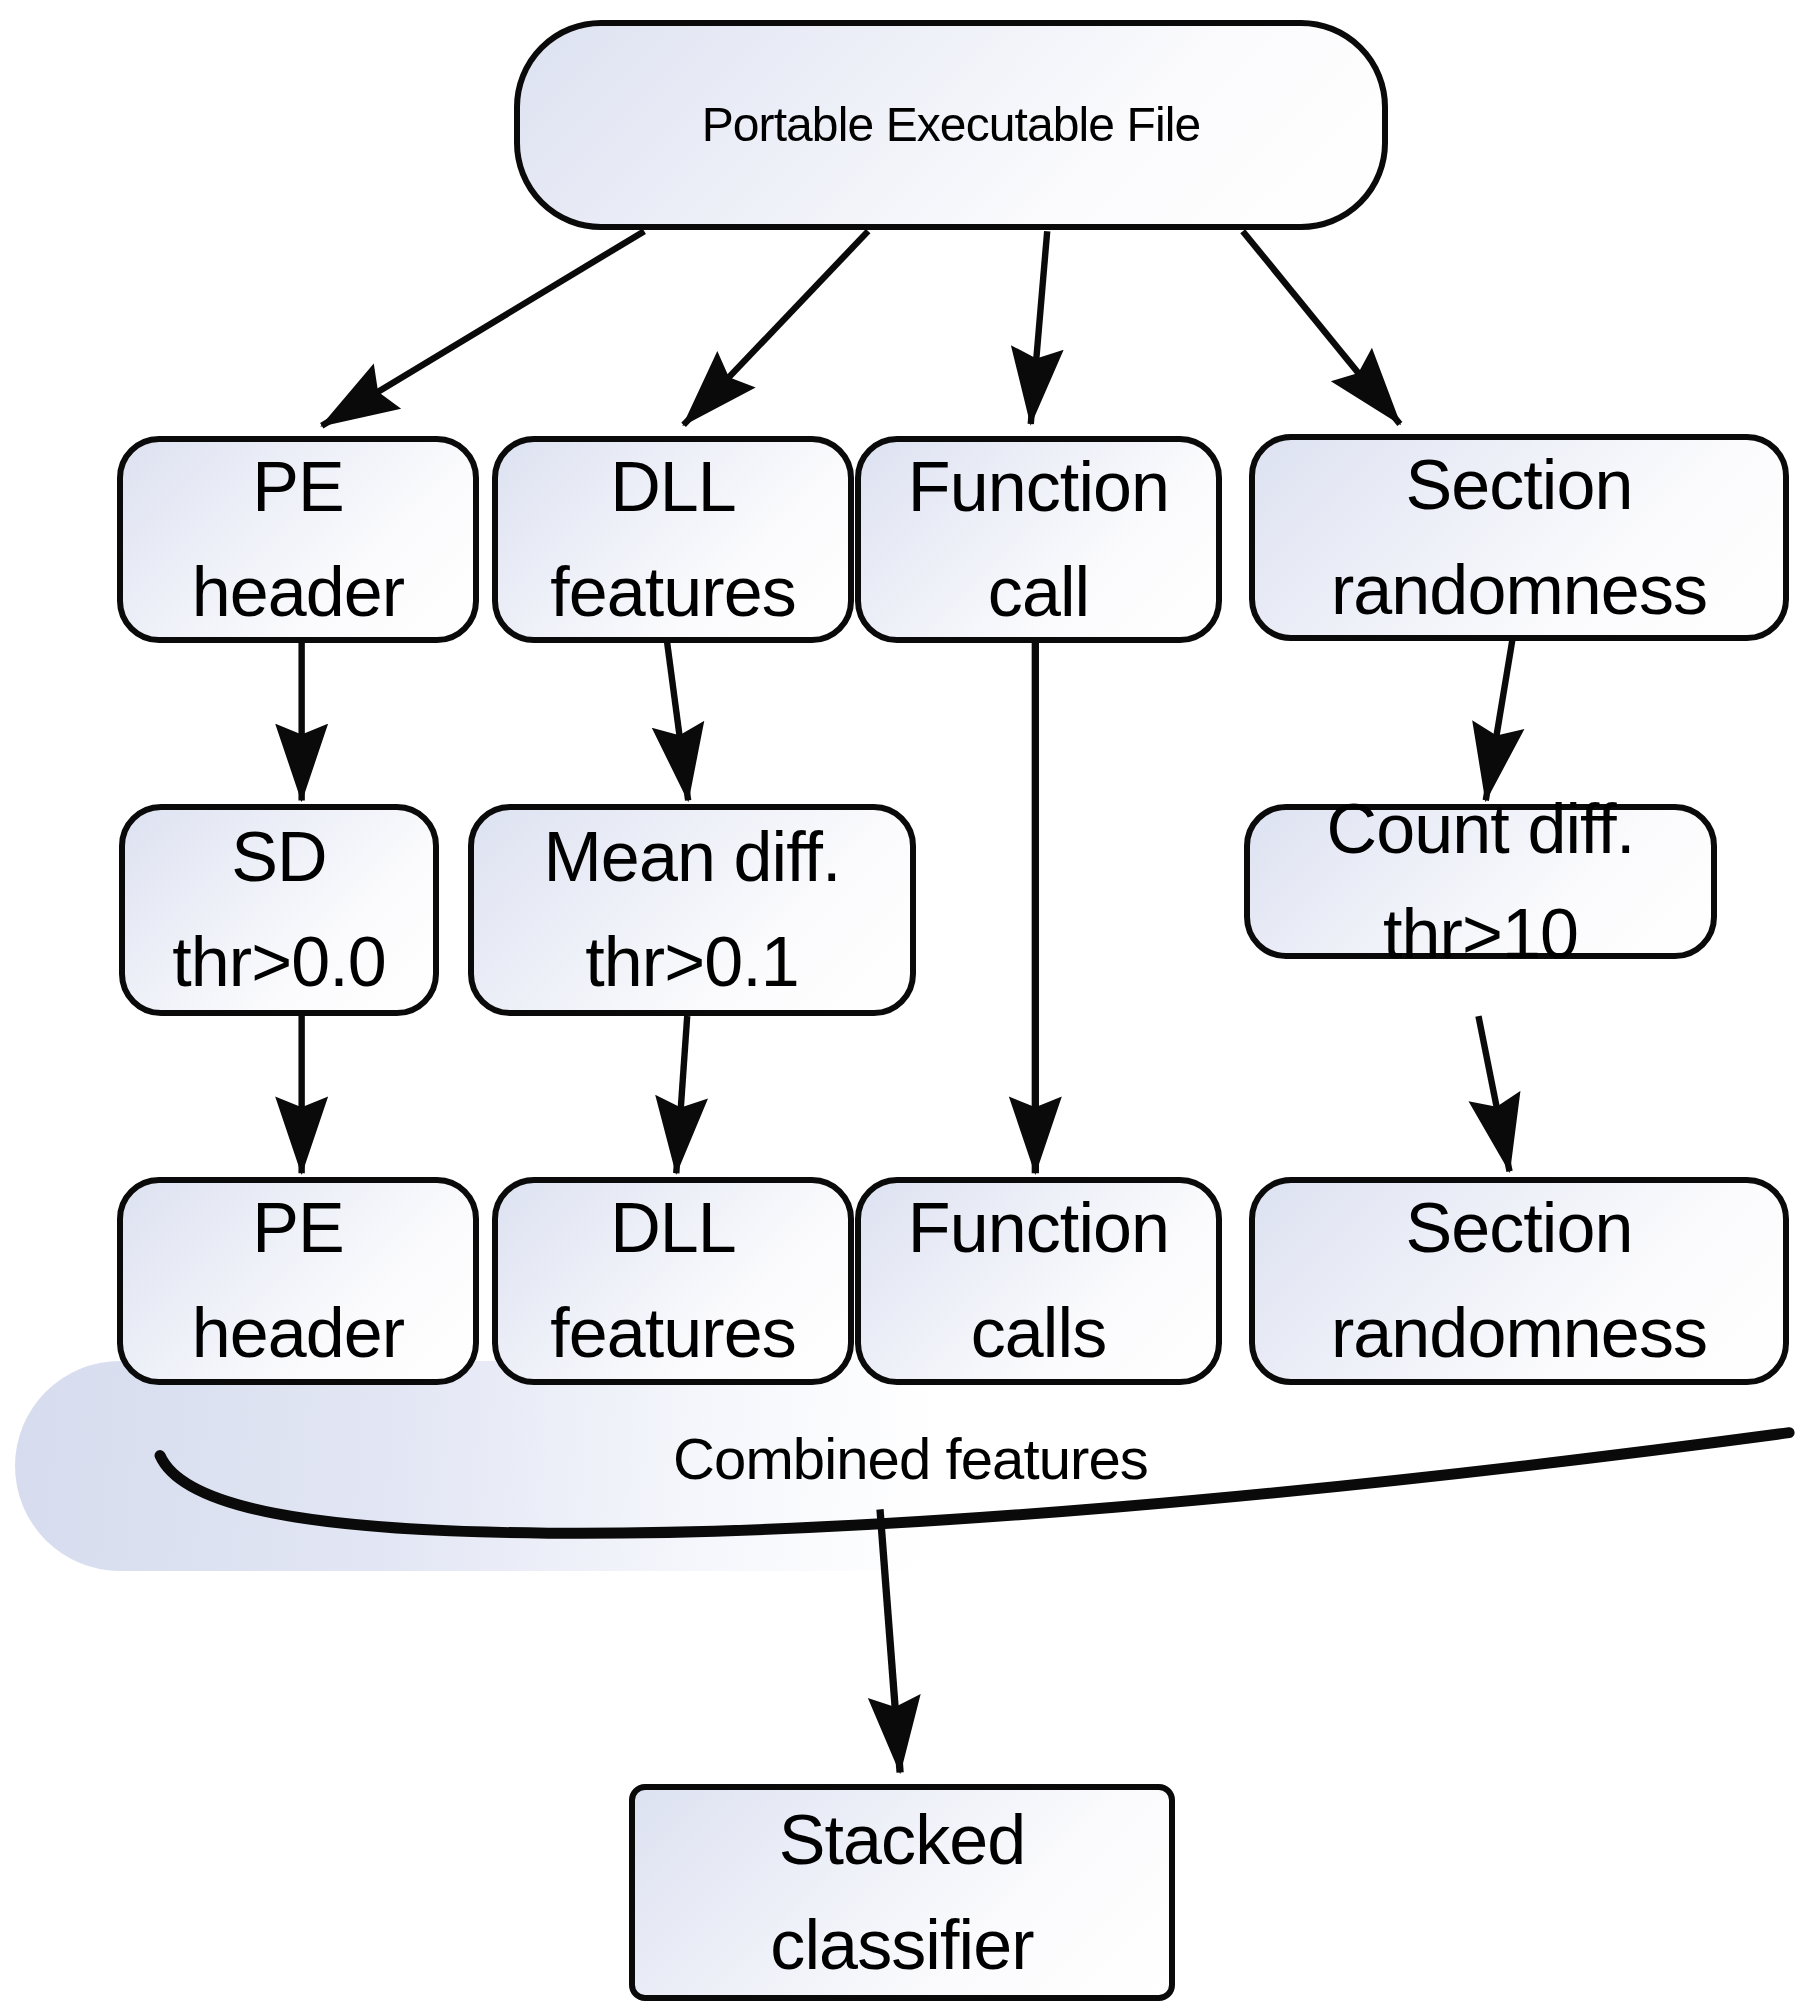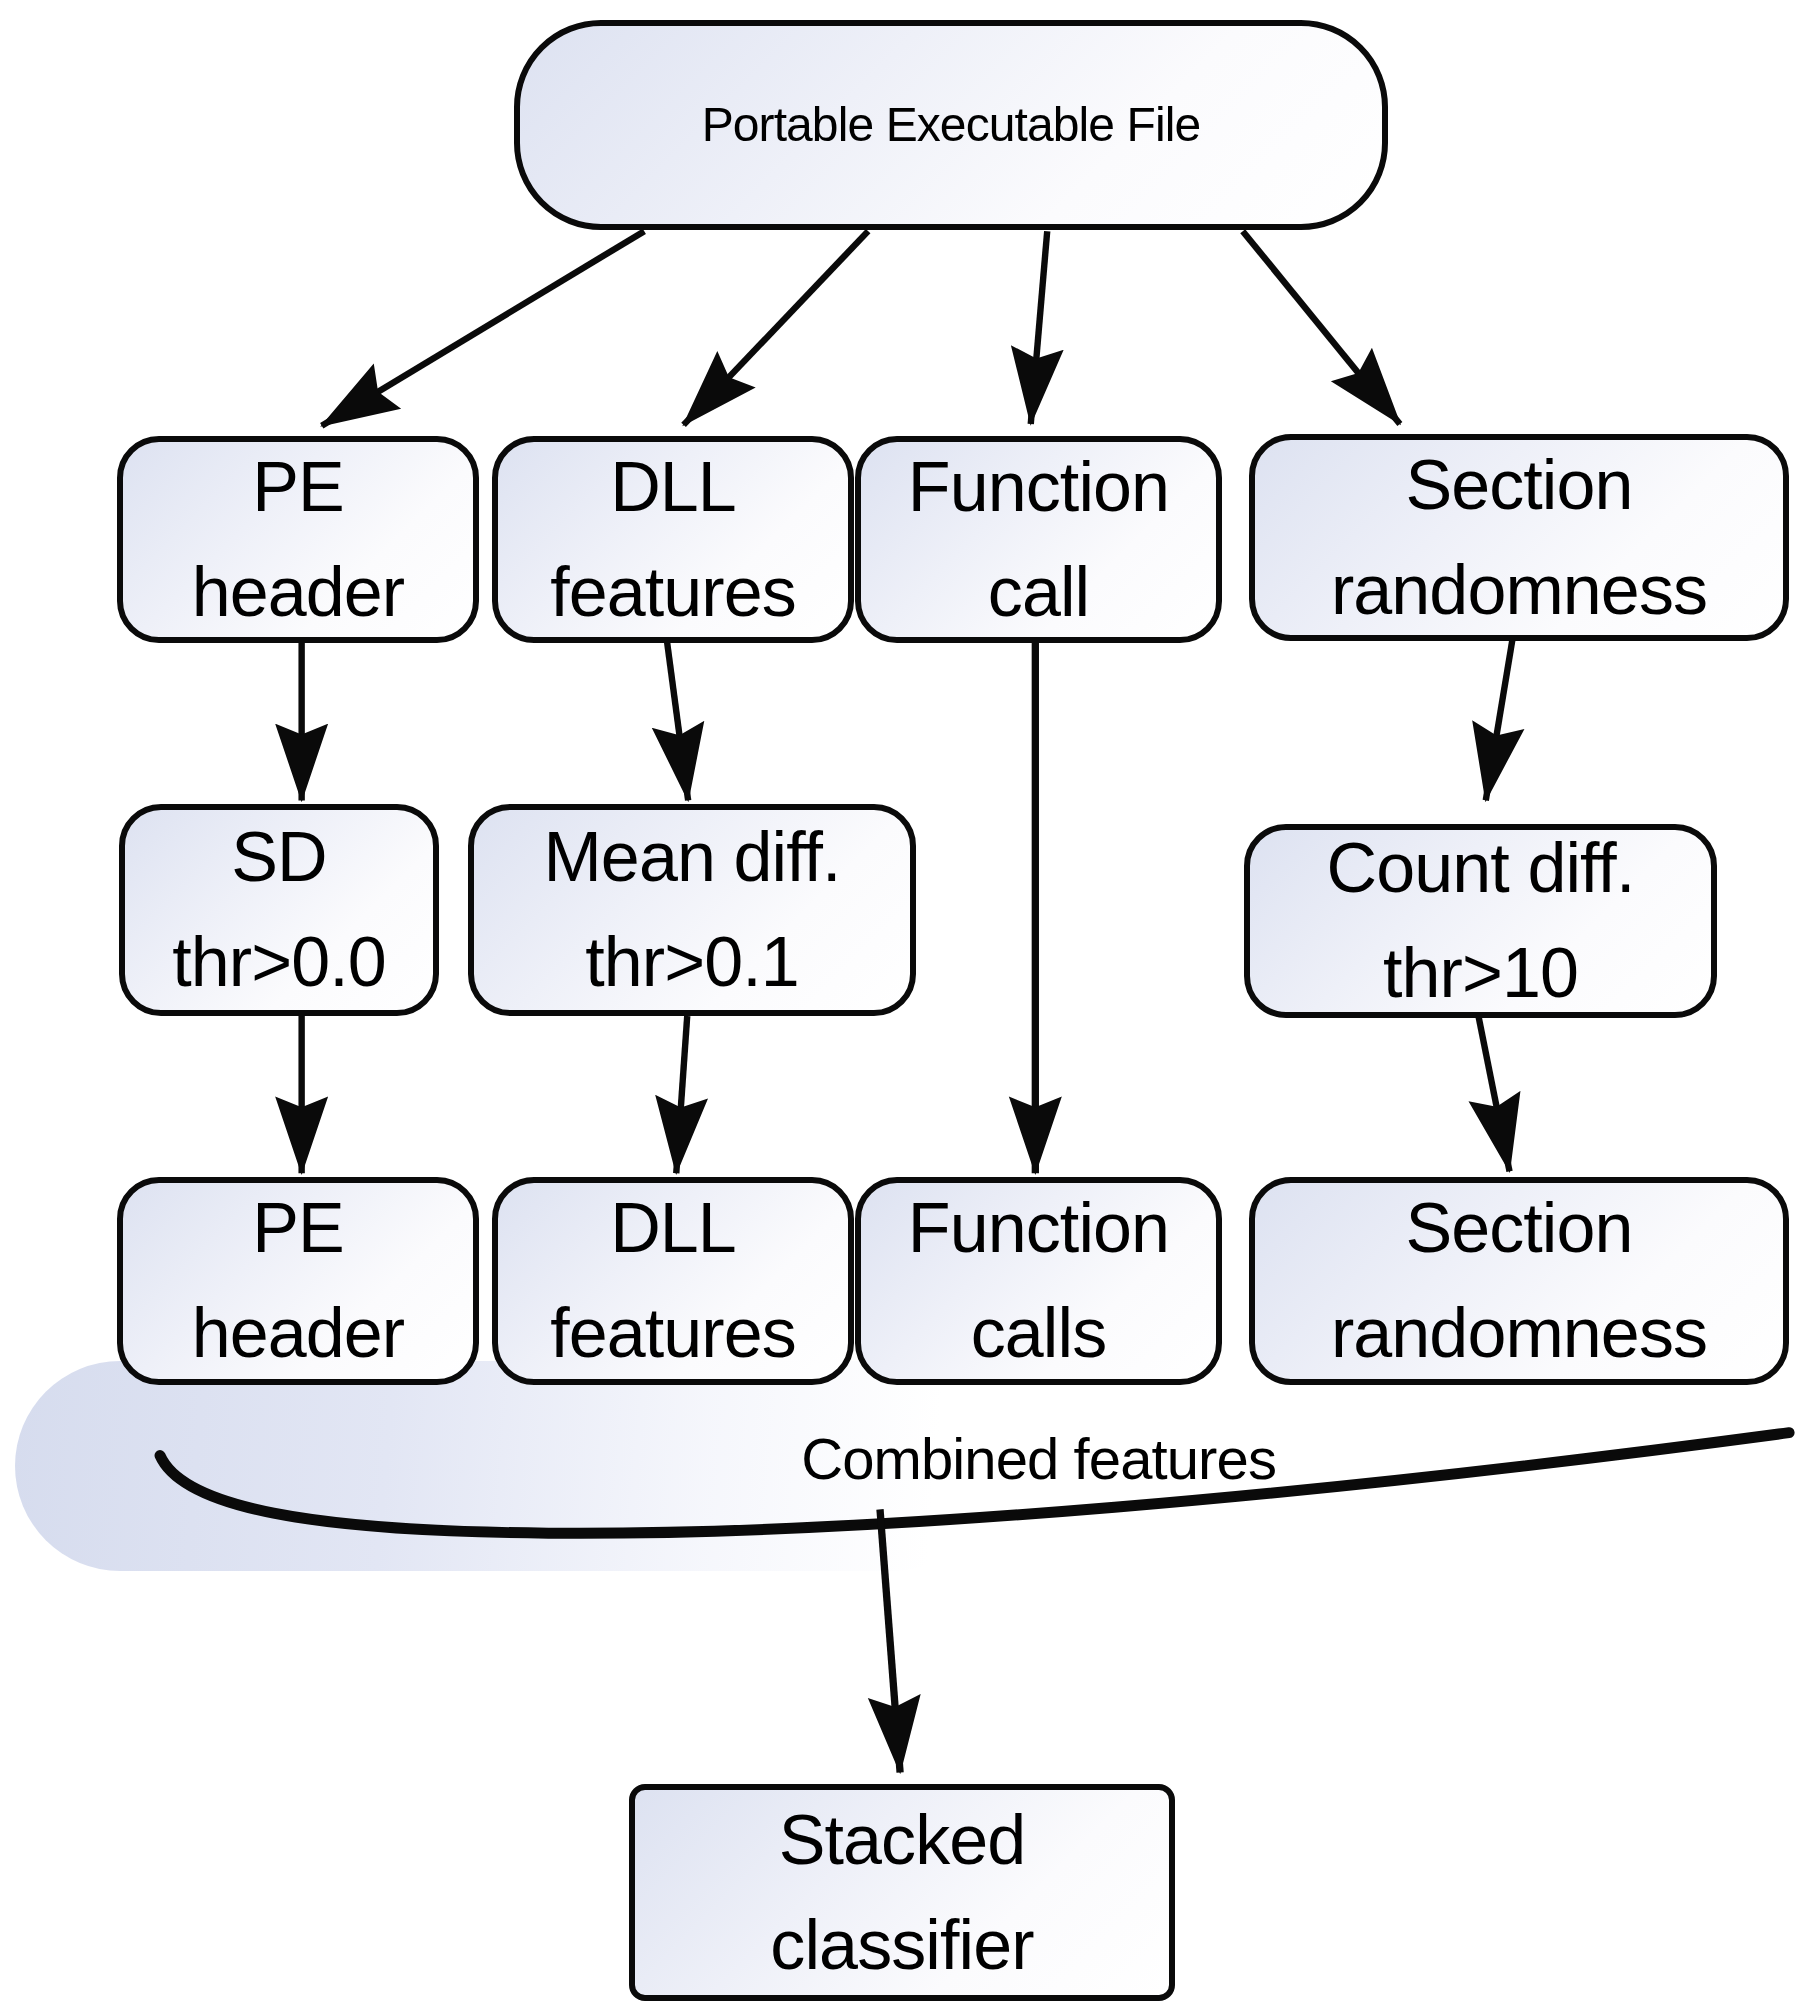--- a/index.html
+++ b/index.html
@@ -25,30 +25,30 @@
   .node .ln{display:block;white-space:nowrap;}
   #n-pe-file{left:514px;top:20px;width:874px;height:210px;border-radius:87px;font-size:48px;}
   
   #n-x-pe{left:117px;top:436px;width:362px;height:207px;}
   #n-x-dll{left:492px;top:436px;width:362px;height:207px;}
   #n-x-func{left:855px;top:436px;width:367px;height:207px;}
   #n-x-sect{left:1249px;top:434px;width:540px;height:207px;}
   
   #n-s-sd{left:119px;top:804px;width:320px;height:212px;}
   #n-s-mean{left:468px;top:804px;width:448px;height:212px;align-items:center;}
-  #n-s-count{left:1244px;top:804px;width:473px;height:194px;margin-top:20px;}
+  #n-s-count{left:1244px;top:804px;width:473px;height:155px;}
   
   #n-f-pe{left:117px;top:1177px;width:362px;height:208px;}
   #n-f-dll{left:492px;top:1177px;width:362px;height:208px;}
   #n-f-func{left:855px;top:1177px;width:367px;height:208px;}
   #n-f-sect{left:1249px;top:1177px;width:540px;height:208px;}
   
   #n-class{left:629px;top:1784px;width:546px;height:217px;border-radius:16px;}
   .combined-label{
-    position:absolute;left:545px;top:1425px;width:731px;text-align:right;
+    position:absolute;left:545px;top:1425px;width:731px;text-align:center;
     font-size:58px;letter-spacing:-0.9px;z-index:2;
   }
 </style>
 </head>
 <body>
 
 <div class="canvas">
 
   <div class="halo"></div>
 

